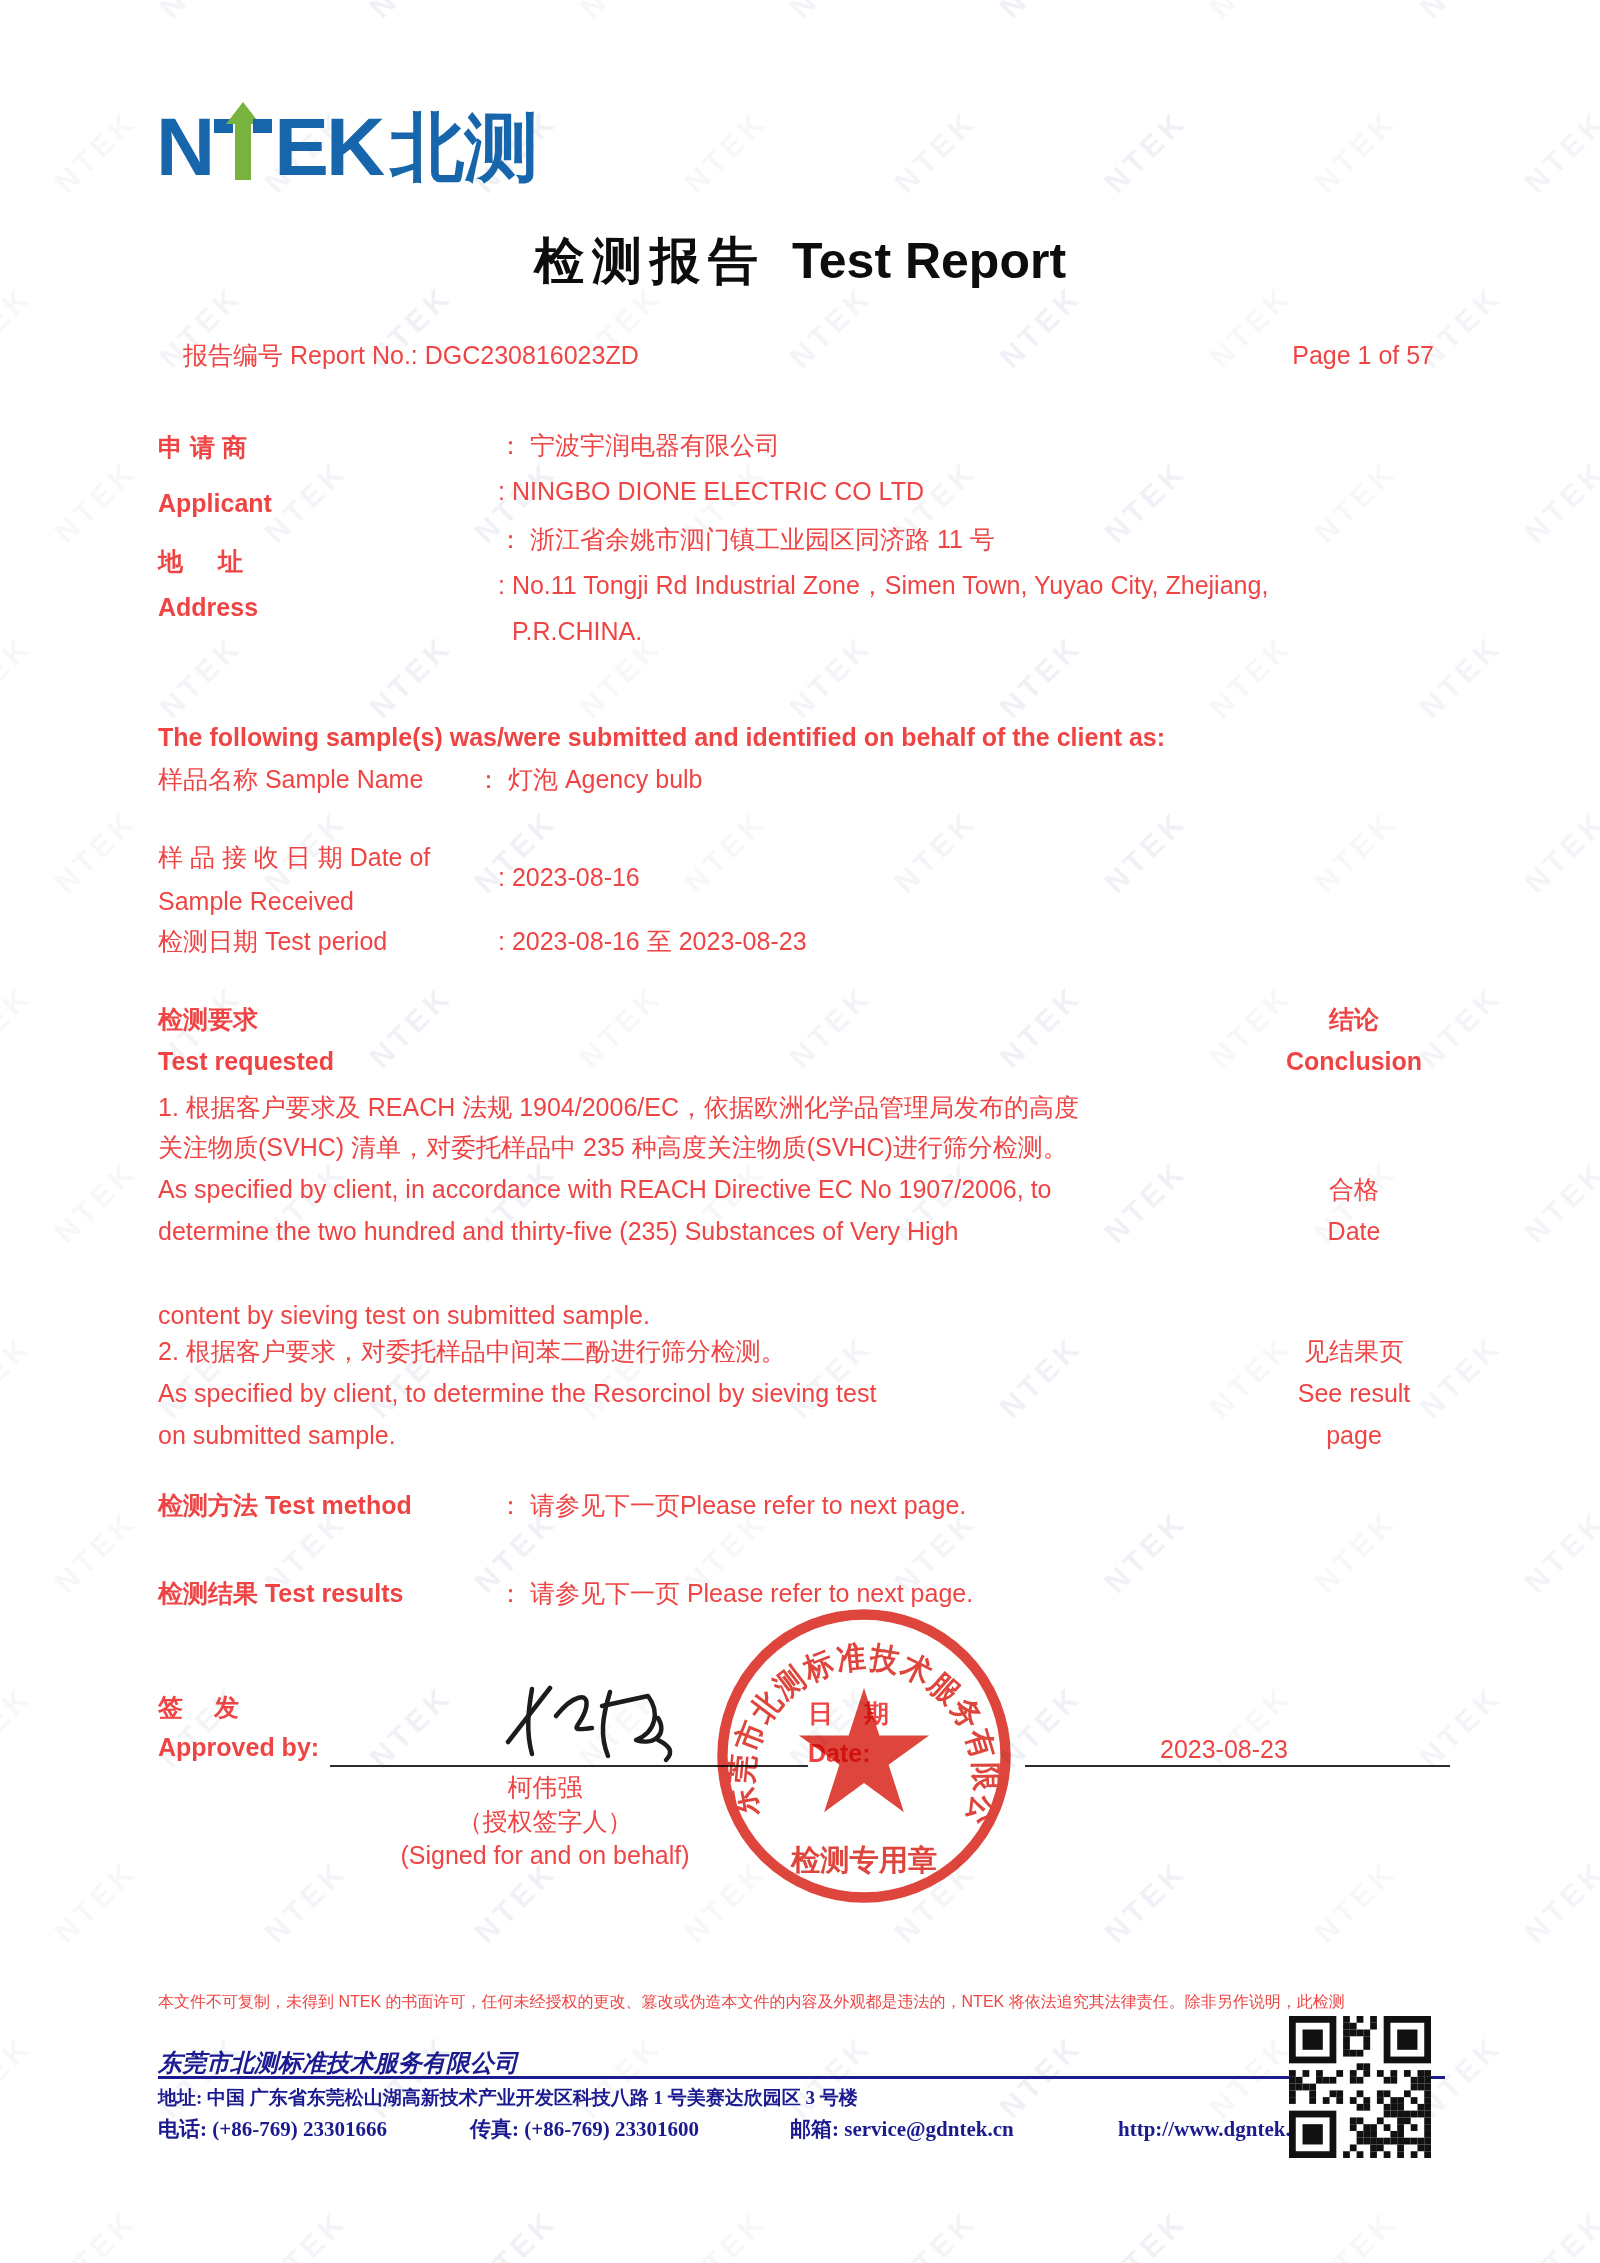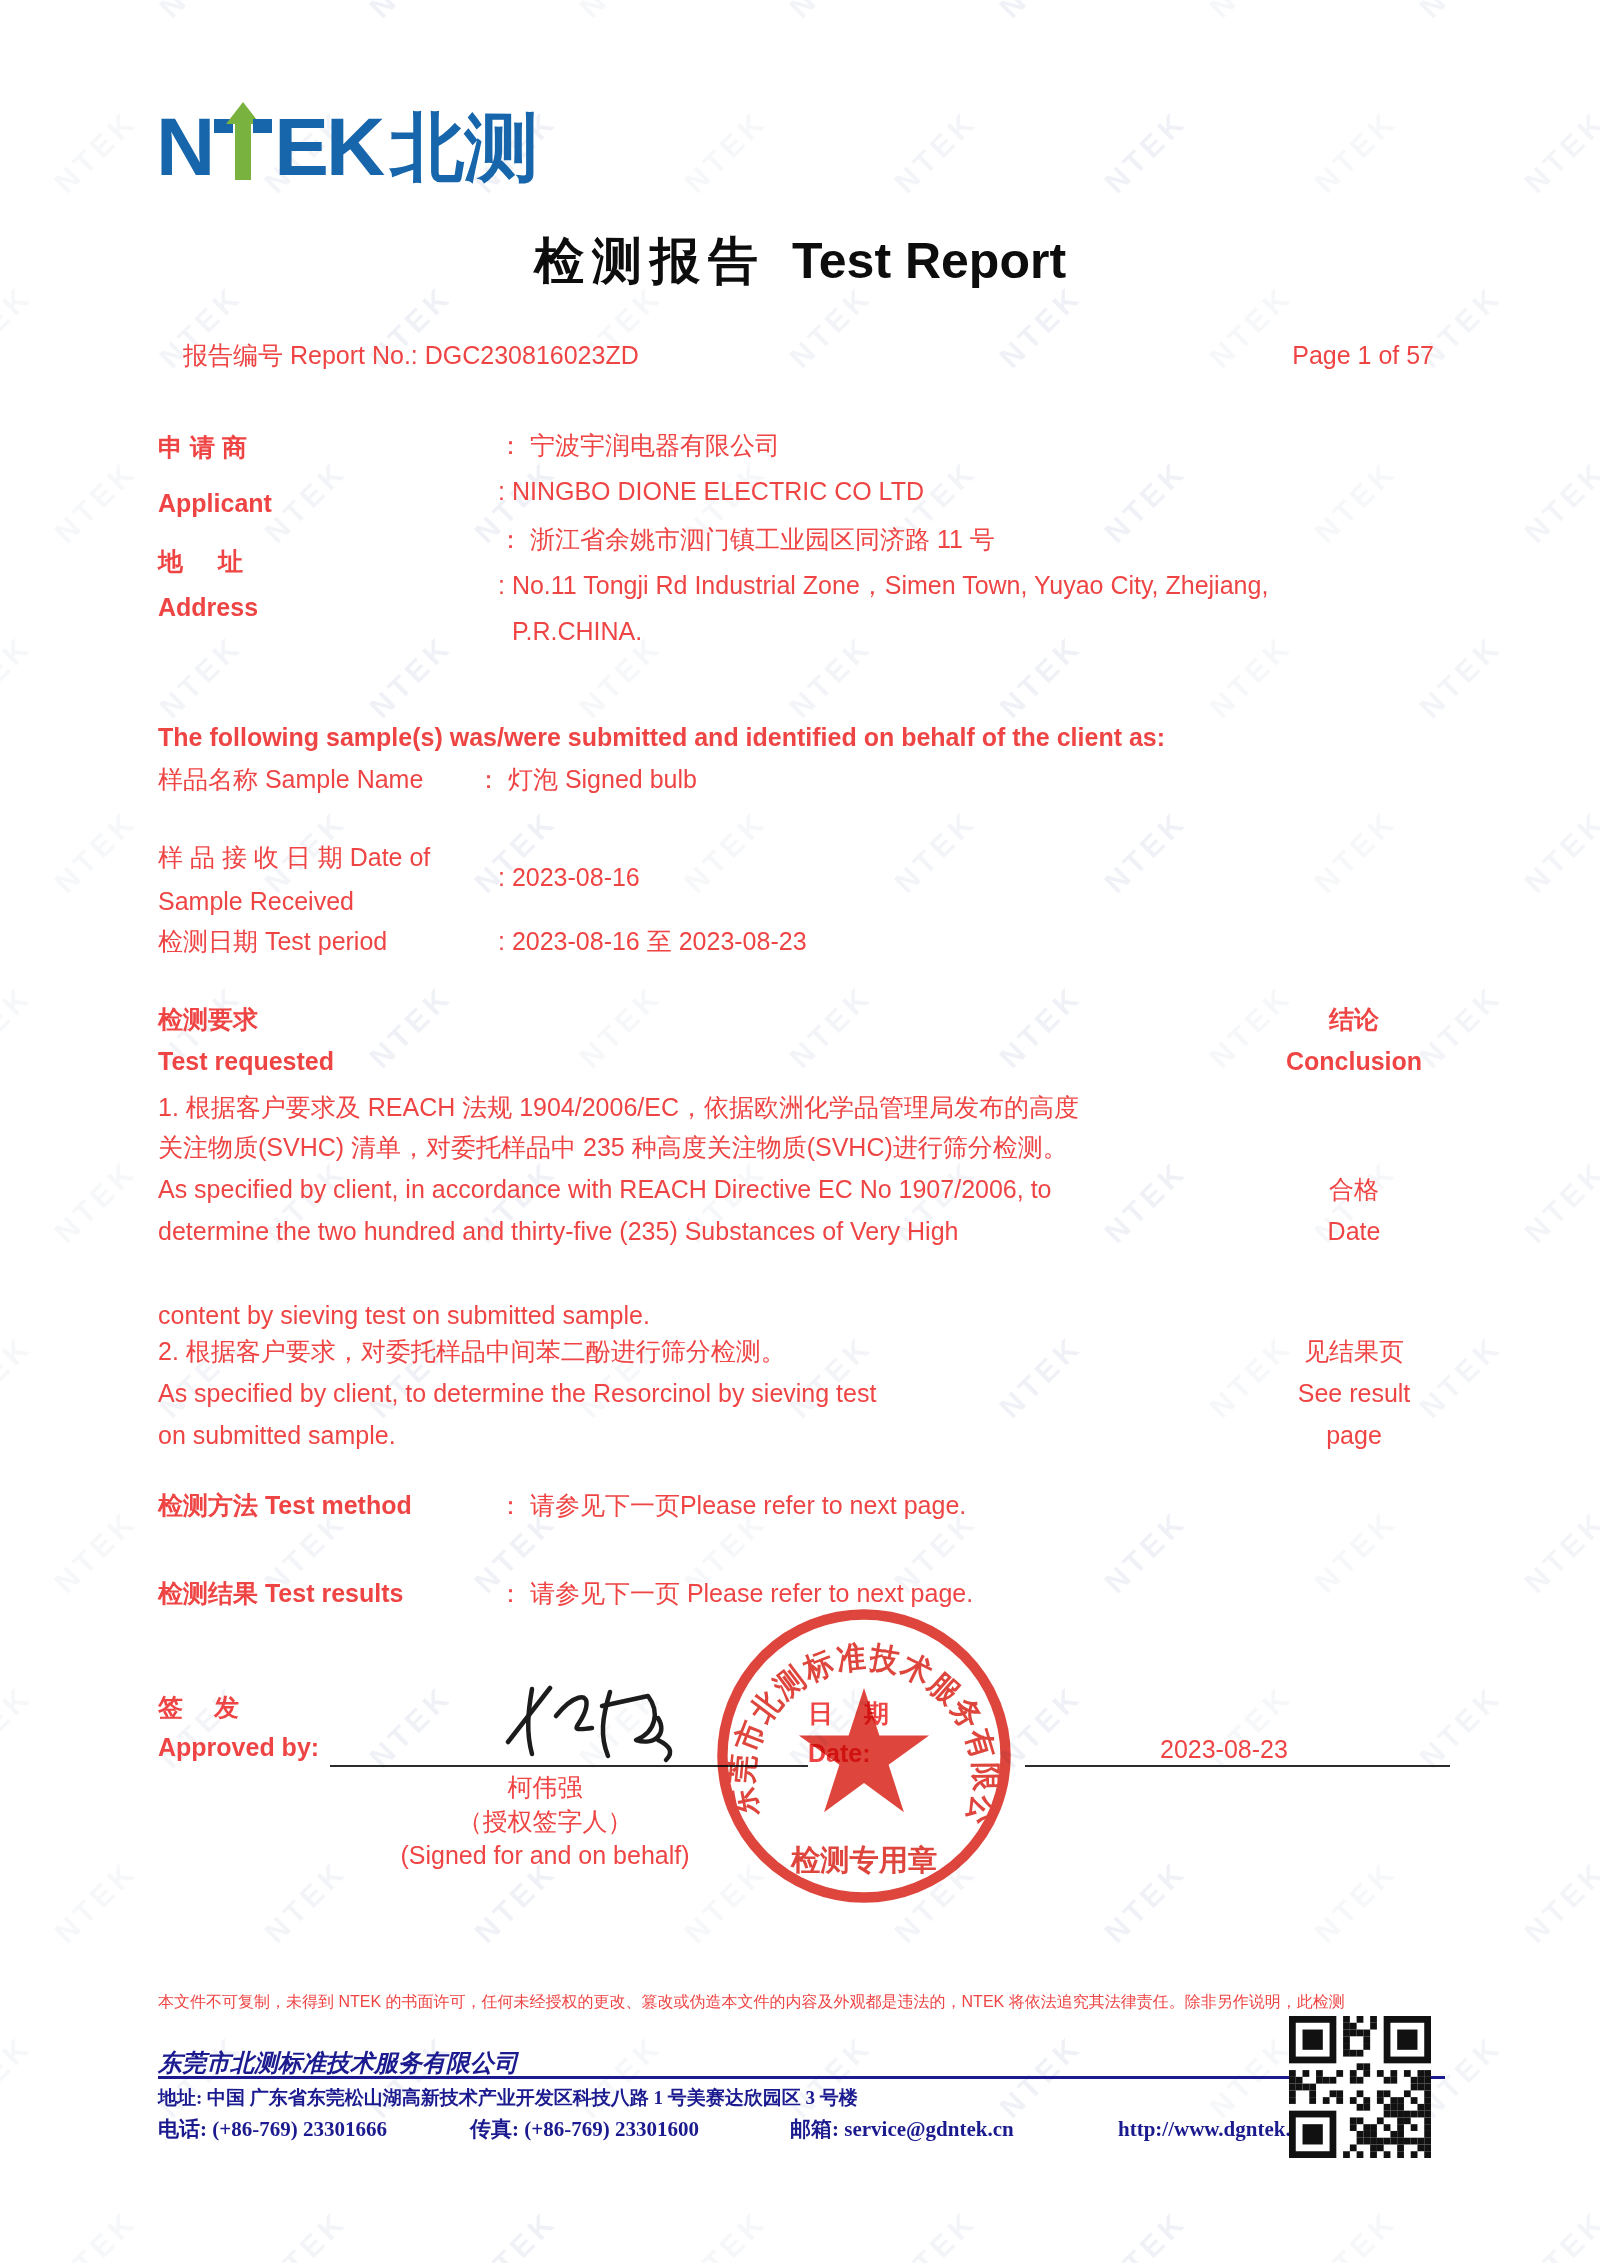--- a/index.html
+++ b/index.html
@@ -189,21 +189,21 @@
   <div class="t" style="left:498px;top:476px">: NINGBO DIONE ELECTRIC CO LTD</div>
 
   <div class="t" style="left:498px;top:524px">： 浙江省余姚市泗门镇工业园区同济路 11 号</div>
   <div class="t b" style="left:158px;top:546px;letter-spacing:14px">地    址</div>
   <div class="t" style="left:498px;top:570px">: No.11 Tongji Rd Industrial Zone，Simen Town, Yuyao City, Zhejiang,</div>
   <div class="t b" style="left:158px;top:592px">Address</div>
   <div class="t" style="left:512px;top:616px">P.R.CHINA.</div>
 
   <div class="t b" style="left:158px;top:722px">The following sample(s) was/were submitted and identified on behalf of the client as:</div>
   <div class="t" style="left:158px;top:764px">样品名称 Sample Name</div>
-  <div class="t" style="left:476px;top:764px">： 灯泡    Signed bulb</div>
+  <div class="t" style="left:476px;top:764px">： 灯泡    Agency bulb</div>
 
   <div class="t" style="left:158px;top:842px">样 品 接 收 日 期 Date of</div>
   <div class="t" style="left:498px;top:862px">: 2023-08-16</div>
   <div class="t" style="left:158px;top:886px">Sample Received</div>
   <div class="t" style="left:158px;top:926px">检测日期 Test period</div>
   <div class="t" style="left:498px;top:926px">: 2023-08-16 至 2023-08-23</div>
 
   <div class="t b" style="left:158px;top:1004px">检测要求</div>
   <div class="t b ccol" style="top:1004px">结论</div>
   <div class="t b" style="left:158px;top:1046px">Test requested</div>

